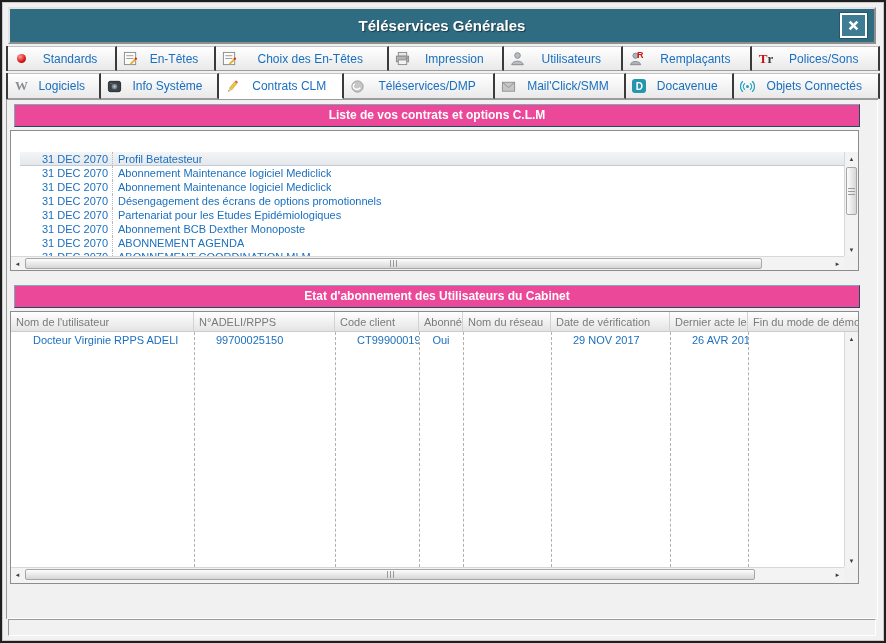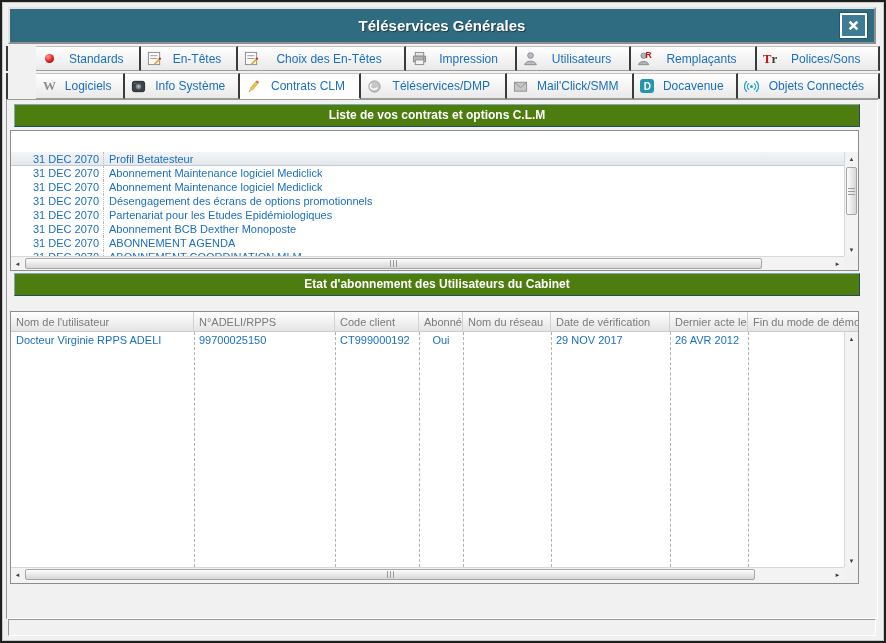--- a/index.html
+++ b/index.html
@@ -12,21 +12,21 @@
   
   .title-bar { position:absolute; left:6px; top:5px; width:868px; height:37px;
                background:linear-gradient(#336f86,#2d München655 0); background:#2f6b81;
                border:2px solid; border-color:#e3e3e3 #8f8f8f #8f8f8f #e3e3e3;
                display:flex; align-items:center; justify-content:center; }
   .title-text { color:#fff; font-size:15px; font-weight:bold; text-shadow:1px 1px 1px rgba(0,0,0,.45); }
   .close-btn { position:absolute; right:7px; top:4px; width:27px; height:25px; background:#3e7c93;
                border:2px solid #fff; outline:1px solid #24586b; display:flex; align-items:center; justify-content:center; cursor:pointer; }
 
   
-  .tabrow { position:absolute; left:4px; width:874px; display:flex; border-left:2px solid #3a3a3a;padding-left:28px; }
+  .tabrow { position:absolute; left:4px; width:874px; display:flex; border-left:2px solid #3a3a3a; }
   .tabrow1 { top:44px; height:25px; }
   .tabrow2 { top:71px; height:26px; }
   .tab { display:flex; align-items:center; padding:0 5px; background:linear-gradient(#ffffff,#e9e9e9);
          border-right:2px solid #3a3a3a; border-top:1px solid #c2c2c2; border-bottom:1px solid #9d9d9d; cursor:pointer; }
   .tab.active { background:#fff; border-bottom:1px solid #fff; }
   .tab .lbl { flex:1; text-align:center; font-size:12px; color:#1a6fbf; white-space:nowrap; overflow:hidden; }
   .ic { width:17px; height:16px; display:flex; align-items:center; justify-content:center; flex:none; }
 
   .reddot { width:9px; height:9px; border-radius:50%;
             background:radial-gradient(circle at 35% 30%, #ff9a9a, #e02020 55%, #7d0000 95%); }
@@ -34,48 +34,48 @@
   .ic-tr { font-family:"Liberation Serif","DejaVu Serif",serif; font-weight:bold; font-size:13px; }
   .ic-tr .t { color:#cc1111; }
   .ic-tr .r { color:#3c3c3c; }
   .ic-d { width:14px; height:14px; background:#2596ad; border-radius:3px; color:#fff; font-size:10px; font-weight:bold;
           display:flex; align-items:center; justify-content:center; }
   .badge-r { position:absolute; margin-left:7px; margin-top:-8px; color:#cc1111; font-size:9px; font-weight:bold; }
 
   
   .panel { position:absolute; left:4px; top:97px; width:872px; height:520px; background:#f1f1f1;
            box-shadow:inset 1px 1px 0 #9a9a9a, inset -1px -1px 0 #ffffff; }
-  .sec-header { position:absolute; left:8px; width:846px; height:23px; background:#4d7c0f;
+  .sec-header { position:absolute; left:8px; width:846px; height:23px; background:#ec4899;
                 border:1px solid; border-color:#7fa7b5 #1f4c5e #1f4c5e #7fa7b5;
                 color:#fff; font-size:12px; font-weight:bold; text-align:center; line-height:21px; }
-  .sec1 { top:5px; } .sec2 { top:174px; }
+  .sec1 { top:5px; } .sec2 { top:186px; }
 
   .box { position:absolute; left:4px; width:849px; background:#fff; border:1px solid #8c8c8c; }
   .listbox { top:31px; height:141px; }
   .utable  { top:212px; height:273px; }
 
   .ghead { position:absolute; top:0; left:0; right:0; height:20px; display:flex;
            background:linear-gradient(#ffffff,#e4e4e4); border-bottom:1px solid #cccccc;
            color:#7a7a7a; font-size:11px; align-items:center; }
   .ghead .hc { height:100%; display:flex; align-items:center; border-right:1px solid #d2d2d2; padding-left:5px;
                white-space:nowrap; overflow:hidden; }
   .ghead .hc:last-child { border-right:none; flex:1; }
 
   
-  .lbody { position:absolute; top:21px; left:0; width:833px; height:104px; overflow:hidden; }
+  .lbody { position:absolute; top:21px; left:0; width:833px; height:104px; overflow:hidden;padding-left:9px; }
   .lrow { height:14px; display:flex; font-size:11px; color:#1a6fbf; line-height:14px; cursor:default; }
   .lrow .ldate { width:93px; text-align:right; padding-right:4px; border-right:1px dotted #b8b8b8; flex:none; }
   .lrow .ldesc { padding-left:5px; white-space:nowrap; overflow:hidden; }
   .lrow.sel { background:linear-gradient(#f3f5f7,#e3e7eb); box-shadow:inset 0 -1px 0 #c5cbd2; }
 
   
   .ubody { position:absolute; top:20px; left:0; width:833px; height:235px; overflow:hidden; }
   .vline { position:absolute; top:0; height:100%; border-left:1px dashed #b0b0b0; }
   .urow { position:relative; height:17px; display:flex; font-size:11px; color:#1a6fbf; line-height:17px; }
-  .urow .uc { padding-left:5px; white-space:nowrap; overflow:hidden; flex:none; }
+  .urow .uc { padding-left:22px; white-space:nowrap; overflow:hidden; flex:none; }
   .urow .center { text-align:center; padding-left:0; }
 
   
   .vscroll { position:absolute; right:0; width:14px; background:#f3f3f3; border-left:1px solid #d8d8d8; }
   .hscroll { position:absolute; bottom:0; left:0; width:833px; background:#f3f3f3; border-top:1px solid #d8d8d8; }
   .listbox .vscroll { top:21px; height:104px; }
   .listbox .hscroll { height:14px; }
   .utable .vscroll { top:20px; height:235px; }
   .utable .hscroll { height:16px; }
   .sbtn { position:absolute; width:13px; height:13px; display:flex; align-items:center; justify-content:center;

